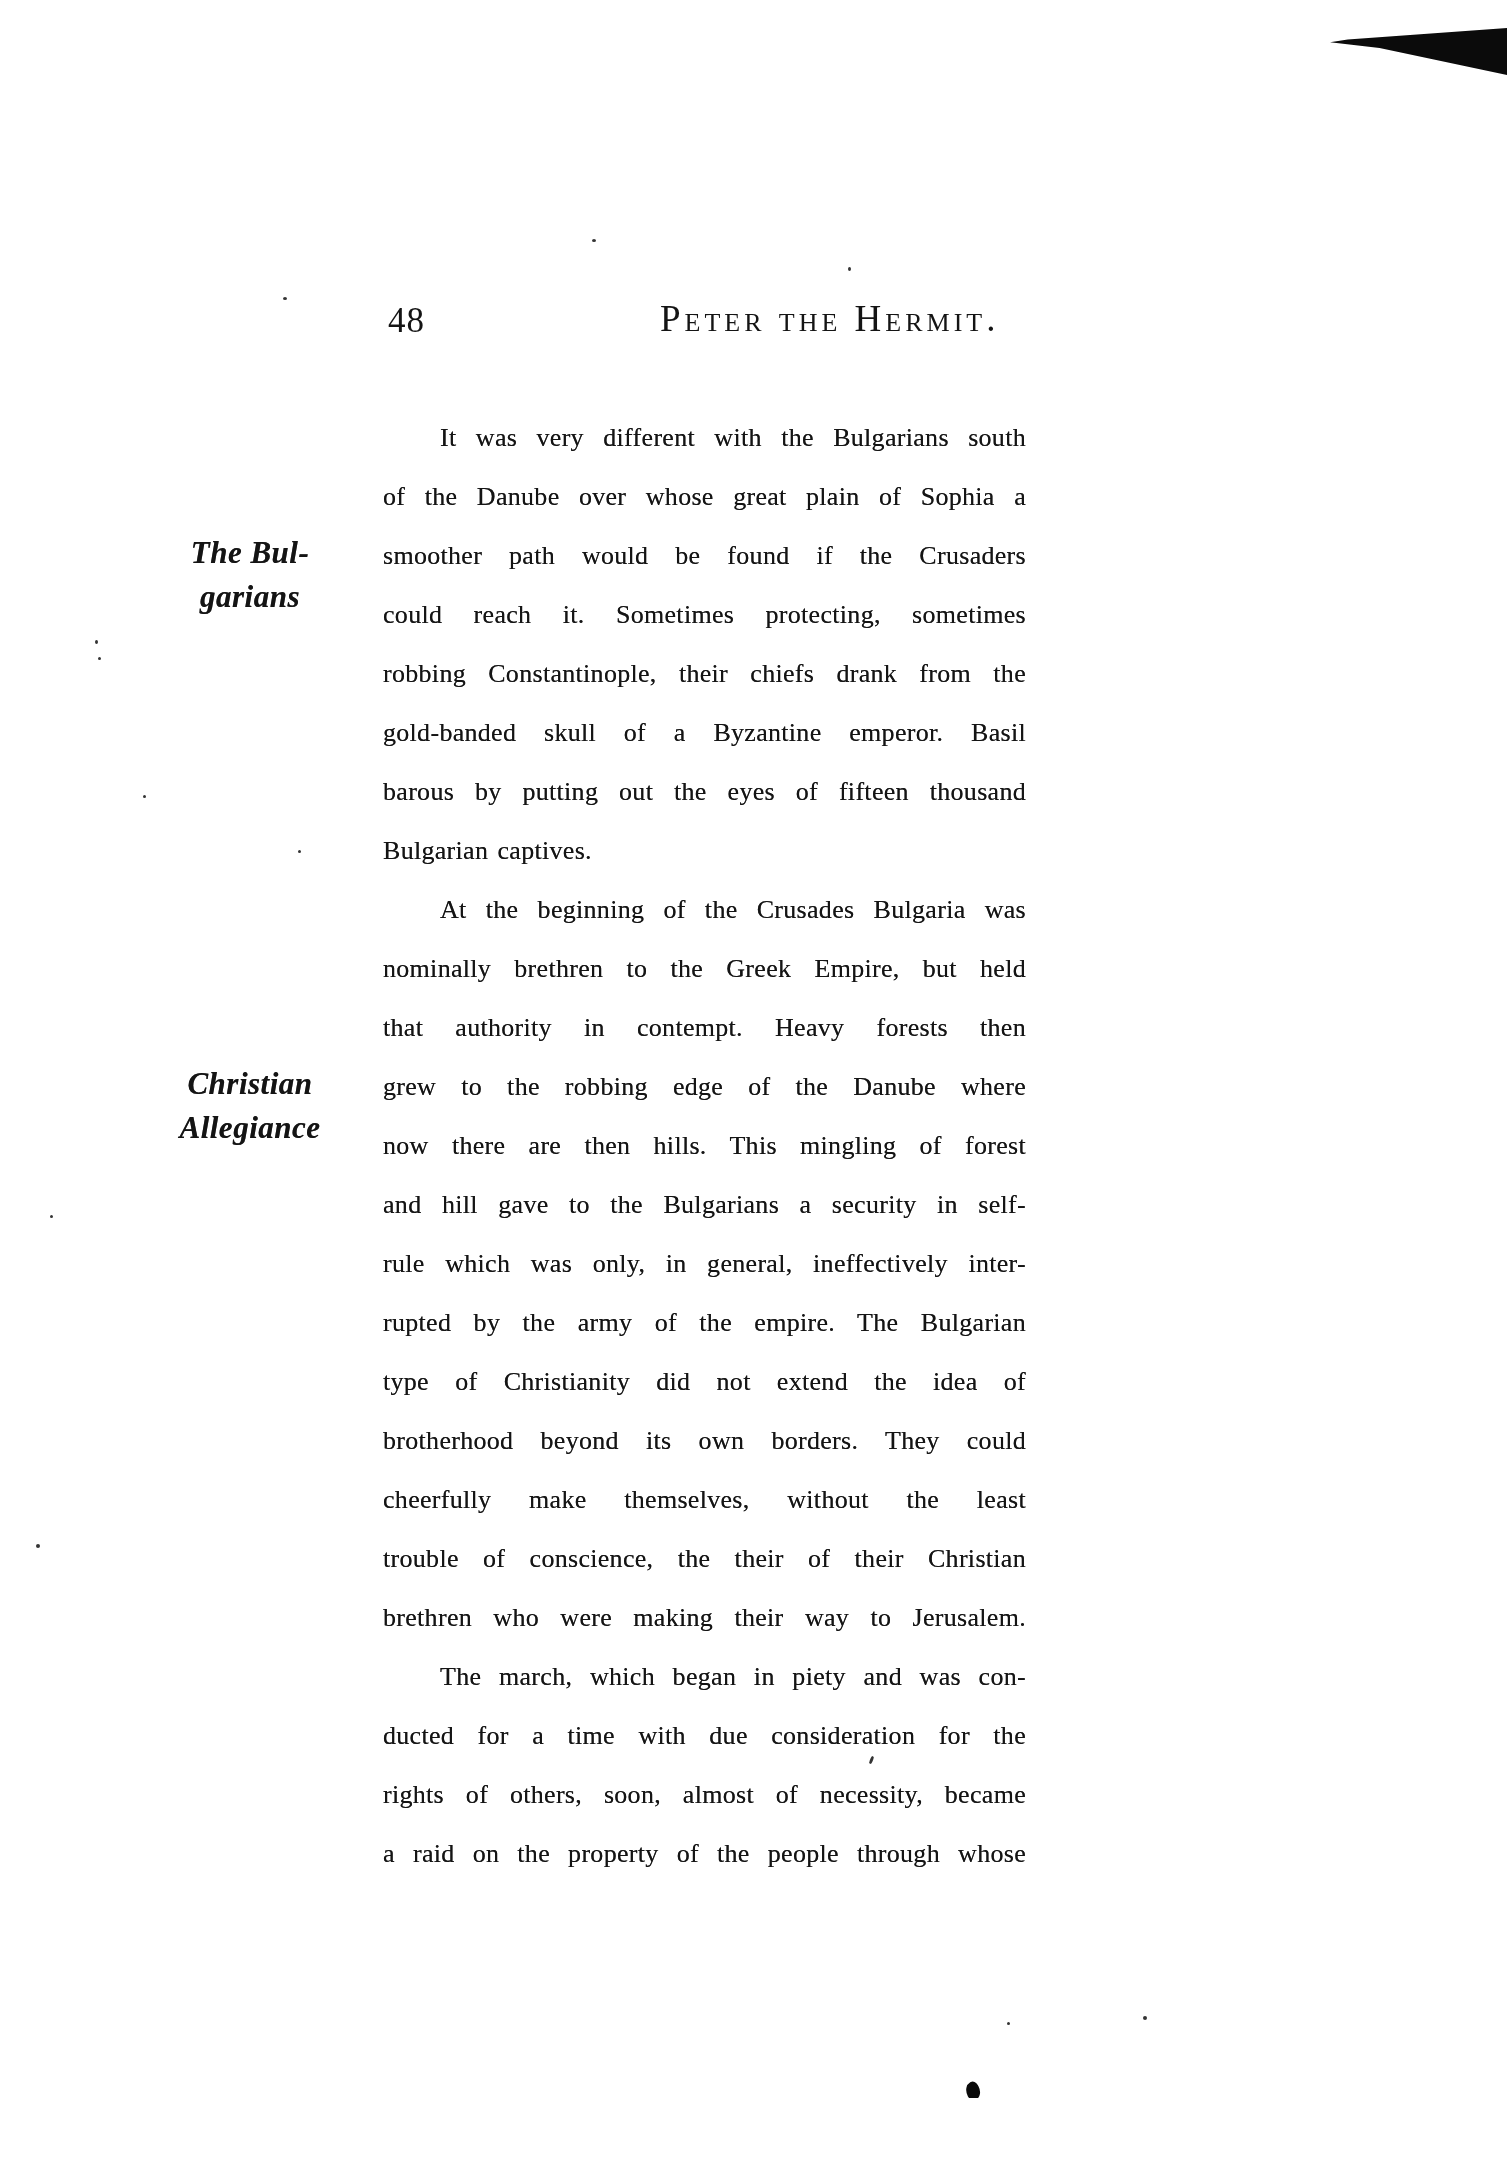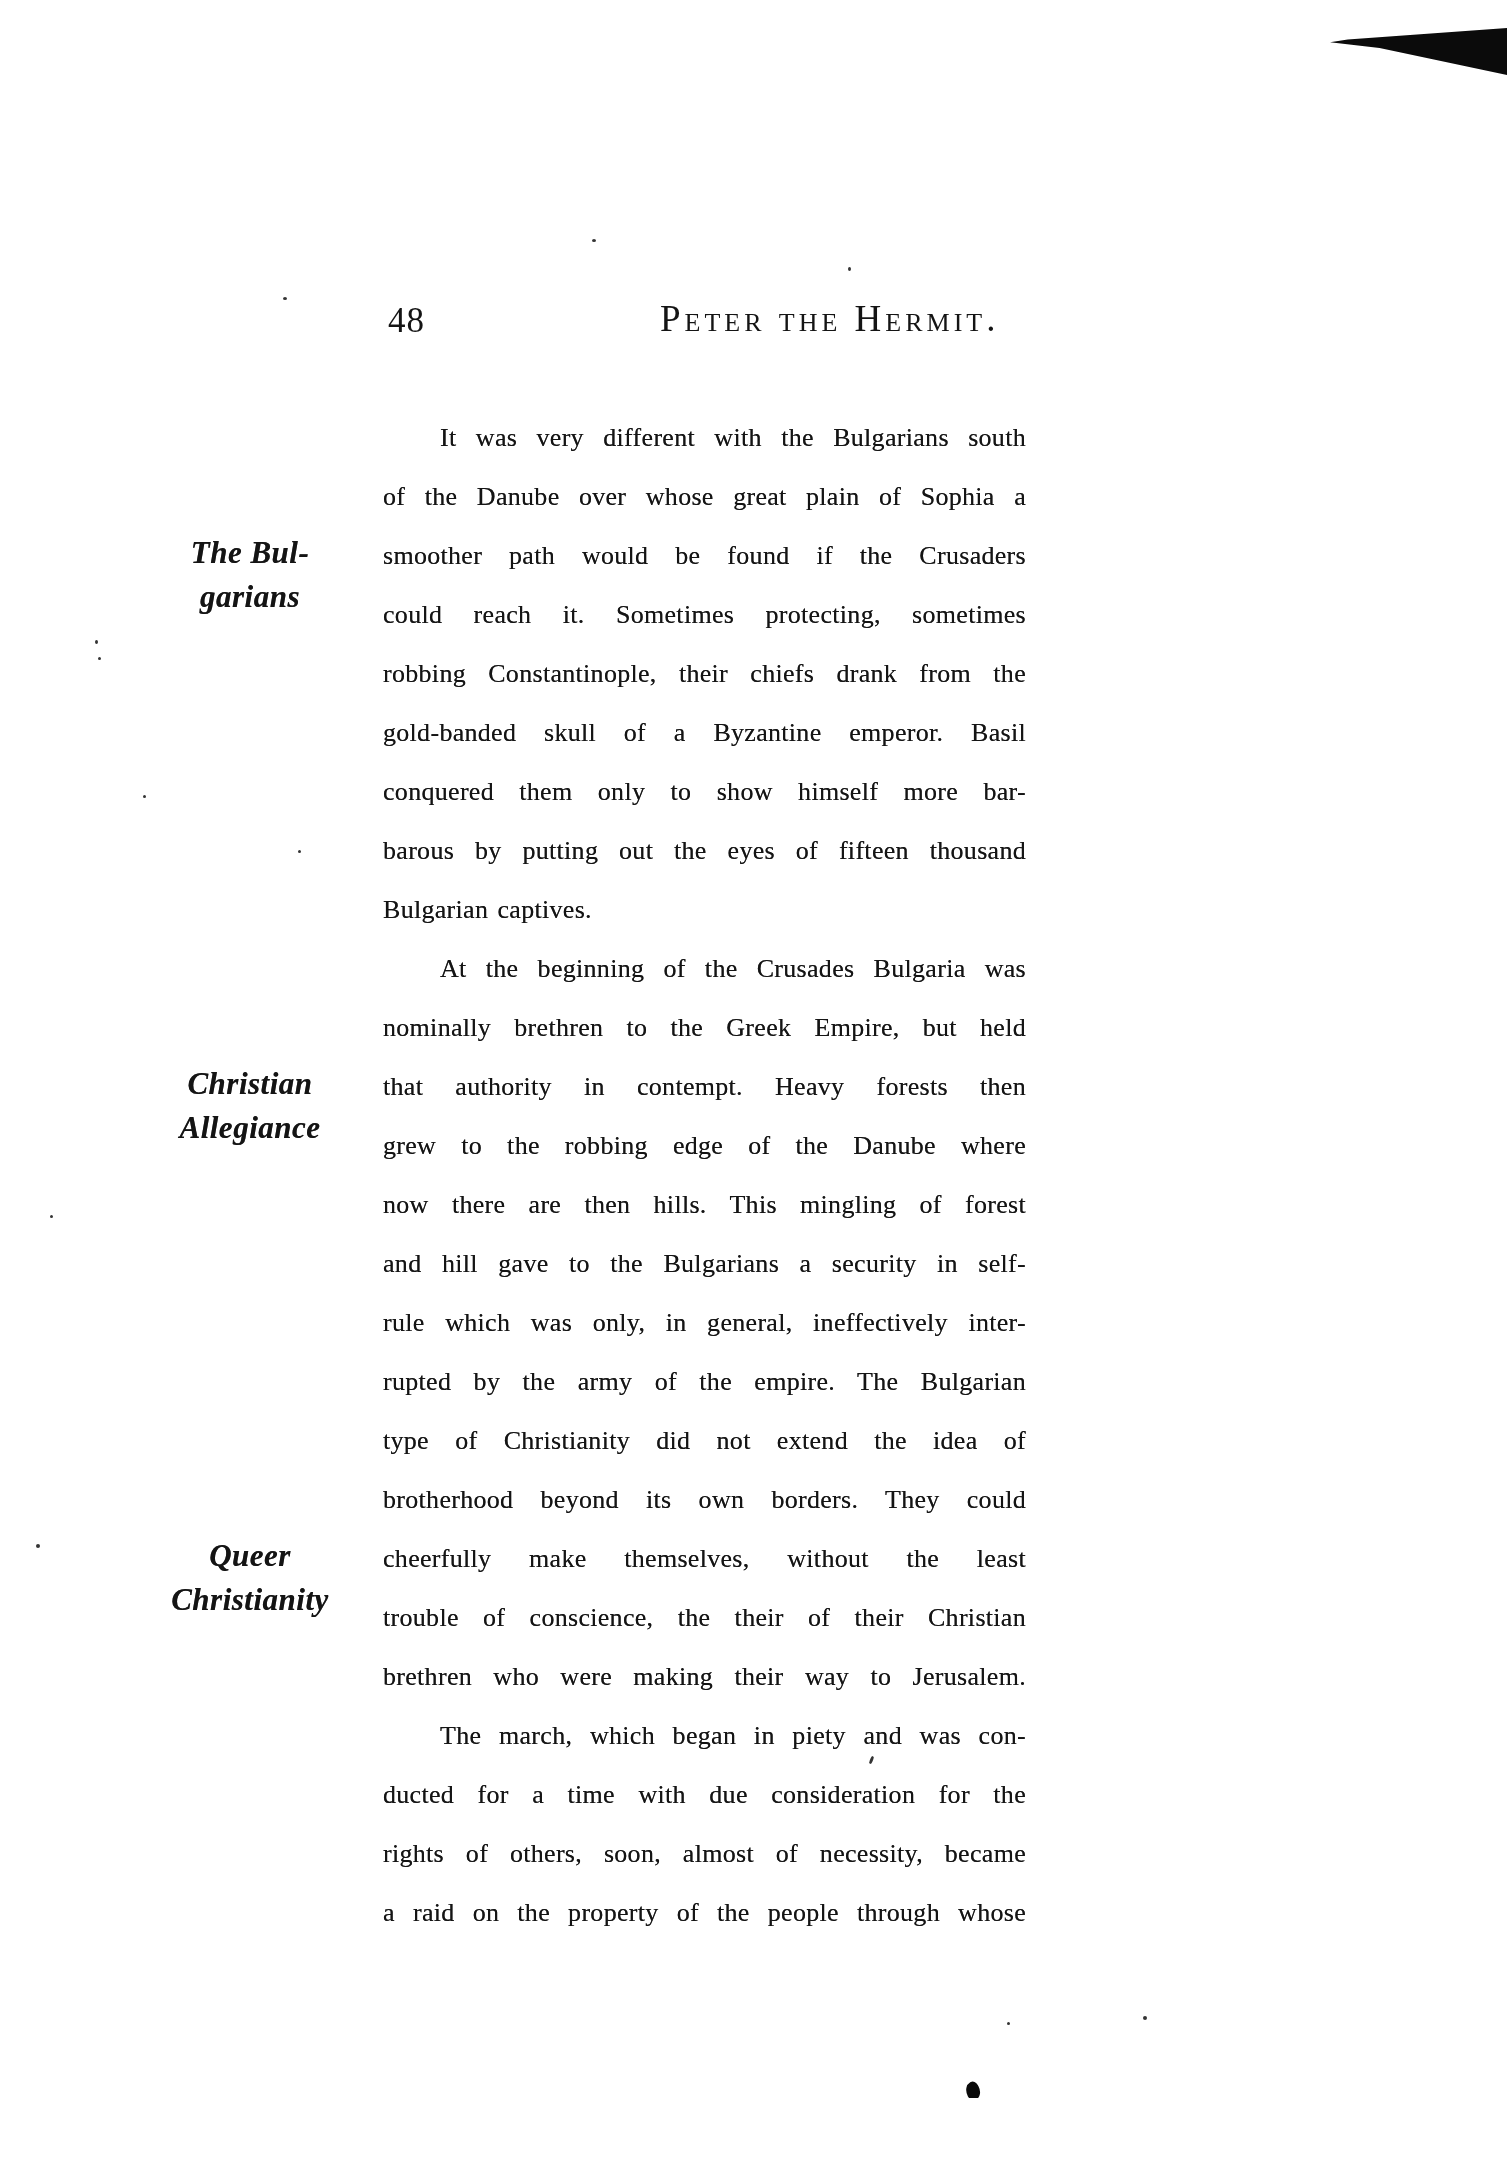--- a/index.html
+++ b/index.html
@@ -130,34 +130,29 @@
   <div class="running-title">Peter the Hermit.</div>
 
   <div class="margin-note n1">
     <div>The Bul-</div>
     <div>garians</div>
   </div>
   <div class="margin-note n2">
     <div>Christian</div>
     <div>Allegiance</div>
   </div>
-  <div class="margin-note n3">
-    <div>Queer</div>
-    <div>Christianity</div>
-  </div>
 
   <div class="body-text">
 
     <div class="line indent">It was very different with the Bulgarians south</div>
     <div class="line">of the Danube over whose great plain of Sophia a</div>
     <div class="line">smoother path would be found if the Crusaders</div>
     <div class="line">could reach it. Sometimes protecting, sometimes</div>
     <div class="line">robbing Constantinople, their chiefs drank from the</div>
     <div class="line">gold-banded skull of a Byzantine emperor. Basil</div>
-    <div class="line">conquered them only to show himself more bar-</div>
     <div class="line">barous by putting out the eyes of fifteen thousand</div>
     <div class="line flush-left">Bulgarian captives.</div>
 
     <div class="line indent">At the beginning of the Crusades Bulgaria was</div>
     <div class="line">nominally brethren to the Greek Empire, but held</div>
     <div class="line">that authority in contempt. Heavy forests then</div>
     <div class="line">grew to the robbing edge of the Danube where</div>
     <div class="line">now there are then hills. This mingling of forest</div>
     <div class="line">and hill gave to the Bulgarians a security in self-</div>
     <div class="line">rule which was only, in general, ineffectively inter-</div>

